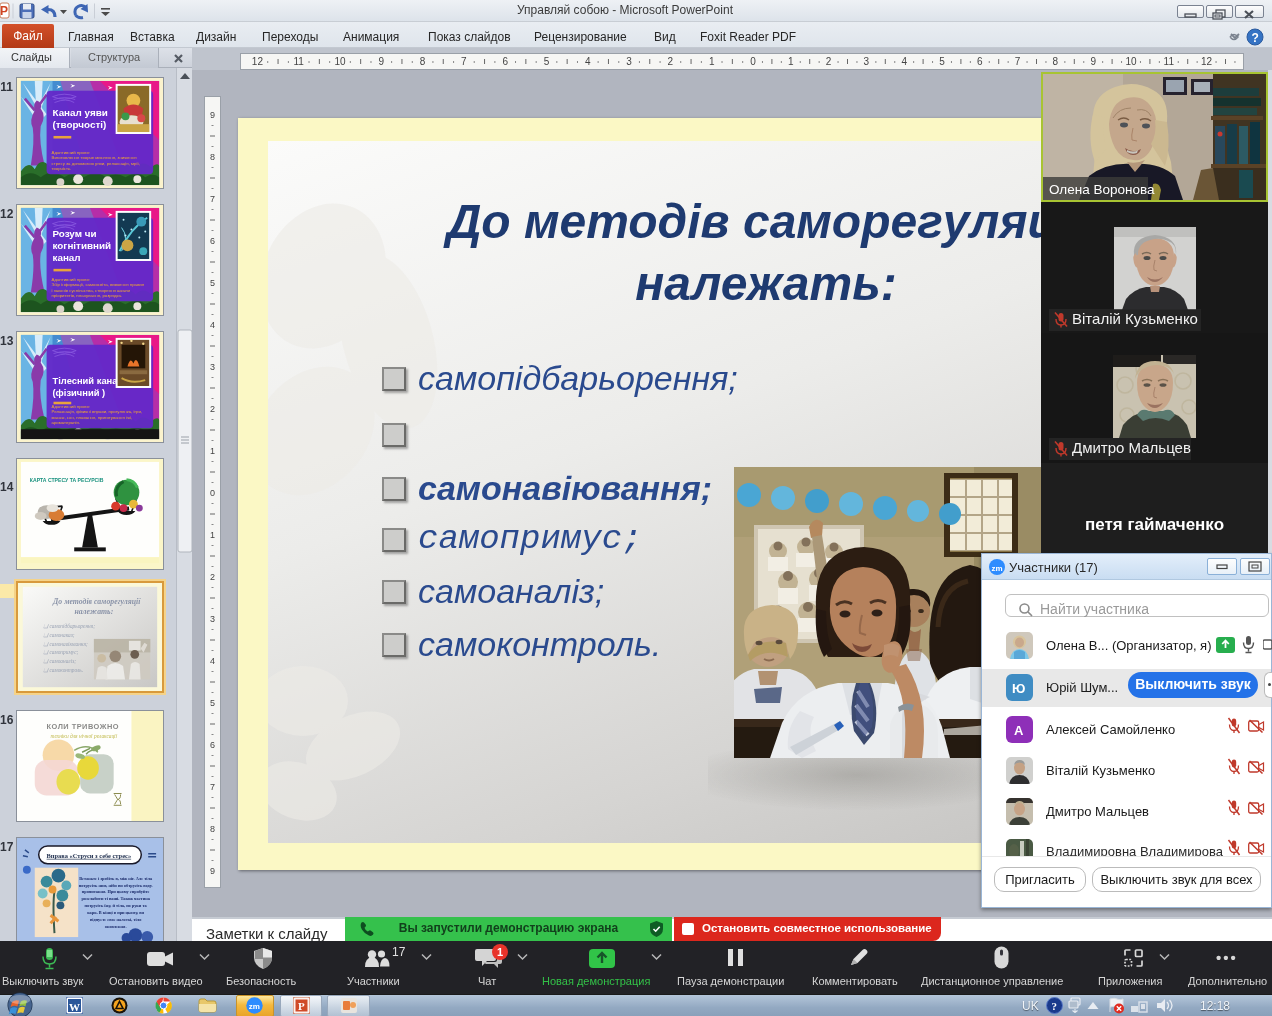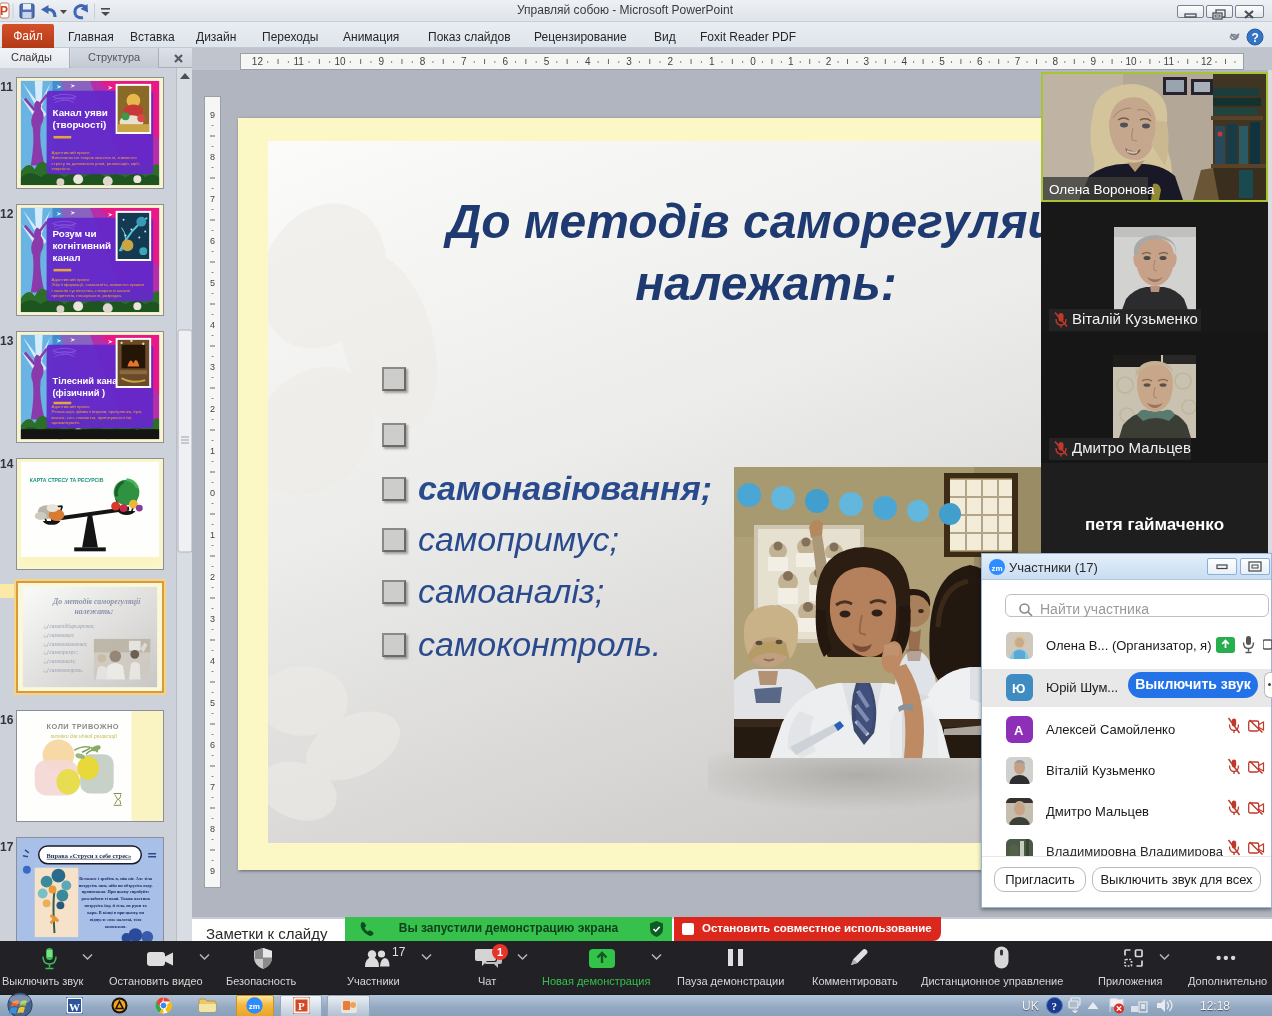--- a/index.html
+++ b/index.html
@@ -266,21 +266,21 @@
 <rect x="100" y="36" width="28" height="4" fill="#8a6a40"></rect>
         <path d="M102 44 q10 6 24 2" stroke="#caa545" stroke-width="2" fill="none"></path>
 <g fill="#f5d88a">
           <circle cx="102" cy="8" r="1.2"></circle>
           <circle cx="112" cy="6" r="1.2"></circle>
           <circle cx="124" cy="9" r="1.2"></circle>
         </g>
       </g>
   </g>
 </svg>
-<div class="thumbnum" style="top:457px;">14</div>
+<div class="thumbnum" style="top:480px;">14</div>
 <svg class="thumb" style="top:458px;" viewBox="0 0 148 112" preserveAspectRatio="none">
   <rect width="148" height="112" fill="#fbf6c8"></rect>
   <rect x="4" y="3" width="140" height="97" fill="#fefefc"></rect>
   <text x="13" y="23" font-size="5.2" font-weight="bold" fill="#18917e" font-family="Liberation Sans">КАРТА СТРЕСУ ТА РЕСУРСІВ</text>
   <g>
     <polygon points="66,90 82,90 76,56 72,56" fill="#141414"></polygon>
     <rect x="58" y="90" width="32" height="4" fill="#141414"></rect>
     <rect x="34" y="54" width="80" height="4" fill="#141414" transform="rotate(-8 74 56)"></rect>
     <path d="M24 50 l6 14 M46 48 l-6 16 M24 50 l22 -2" stroke="#141414" stroke-width="1.6" fill="none"></path>
     <path d="M26 63 a10 7 0 0 0 18 0 Z" fill="#141414"></path>
@@ -581,25 +581,26 @@
       <ellipse cx="120" cy="200" rx="45" ry="90" transform="rotate(-15 120 200)"></ellipse>
       <ellipse cx="45" cy="290" rx="55" ry="70" transform="rotate(40 45 290)"></ellipse>
       <ellipse cx="35" cy="560" rx="45" ry="35"></ellipse>
       <ellipse cx="85" cy="605" rx="50" ry="30" transform="rotate(-25 85 605)"></ellipse>
       <ellipse cx="30" cy="650" rx="40" ry="28" transform="rotate(20 30 650)"></ellipse>
     </g>
   </svg>
   <div style="position:absolute;left:88px;top:50px;width:820px;font-family:'Liberation Sans';font-style:italic;font-weight:bold;font-size:48px;color:#1e3a70;text-align:center;line-height:62px;">До методів саморегуляції<br>належать:</div>
   <div id="bullets" style="position:absolute;left:0;top:0;width:950px;height:702px;">
         <div style="position:absolute;left:114px;top:226px;width:24px;height:24px;background:#cdcdcb;border:2px solid #8a8a88;border-right-color:#6a6a68;border-bottom-color:#6a6a68;box-shadow:2px 2px 2px rgba(90,90,90,.5);"></div>
+        <div style="position:absolute;left:150px;top:218px;font-family:'Liberation Sans';font-style:italic;font-size:34px;color:#2a4a8e;">самопідбарьорення;</div>
         <div style="position:absolute;left:114px;top:282px;width:24px;height:24px;background:#cdcdcb;border:2px solid #8a8a88;border-right-color:#6a6a68;border-bottom-color:#6a6a68;box-shadow:2px 2px 2px rgba(90,90,90,.5);"></div>
         <div style="position:absolute;left:114px;top:336px;width:24px;height:24px;background:#cdcdcb;border:2px solid #8a8a88;border-right-color:#6a6a68;border-bottom-color:#6a6a68;box-shadow:2px 2px 2px rgba(90,90,90,.5);"></div>
         <div style="position:absolute;left:150px;top:328px;font-family:'Liberation Sans';font-style:italic;font-size:34px;color:#2a4a8e;font-weight:bold;">самонавіювання;</div>
         <div style="position:absolute;left:114px;top:387px;width:24px;height:24px;background:#cdcdcb;border:2px solid #8a8a88;border-right-color:#6a6a68;border-bottom-color:#6a6a68;box-shadow:2px 2px 2px rgba(90,90,90,.5);"></div>
-        <div style="position:absolute;left:150px;top:379px;font-family:Liberation Sans, sans-serif;font-style:italic;font-size:34px;color:#2a4a8e;">самопримус;</div>
+        <div style="position:absolute;left:150px;top:379px;font-family:Liberation Mono, monospace;font-style:italic;font-size:34px;color:#2a4a8e;">самопримус;</div>
         <div style="position:absolute;left:114px;top:439px;width:24px;height:24px;background:#cdcdcb;border:2px solid #8a8a88;border-right-color:#6a6a68;border-bottom-color:#6a6a68;box-shadow:2px 2px 2px rgba(90,90,90,.5);"></div>
         <div style="position:absolute;left:150px;top:431px;font-family:'Liberation Sans';font-style:italic;font-size:34px;color:#2a4a8e;">самоаналіз;</div>
         <div style="position:absolute;left:114px;top:492px;width:24px;height:24px;background:#cdcdcb;border:2px solid #8a8a88;border-right-color:#6a6a68;border-bottom-color:#6a6a68;box-shadow:2px 2px 2px rgba(90,90,90,.5);"></div>
         <div style="position:absolute;left:150px;top:484px;font-family:'Liberation Sans';font-style:italic;font-size:34px;color:#2a4a8e;">самоконтроль.</div>
       </div>
   <div style="position:absolute;left:440px;top:610px;width:330px;height:60px;background:radial-gradient(ellipse at 45% 40%, rgba(120,118,112,.38), rgba(120,118,112,0) 70%);"></div>
   <svg style="position:absolute;left:466px;top:326px" width="484" height="291" viewBox="0 0 484 291">
     <rect width="484" height="291" fill="#b0a078"></rect>
     <rect x="0" y="0" width="484" height="70" fill="#a89a70"></rect>
     <rect x="240" y="0" width="244" height="291" fill="#9a8c64"></rect>

